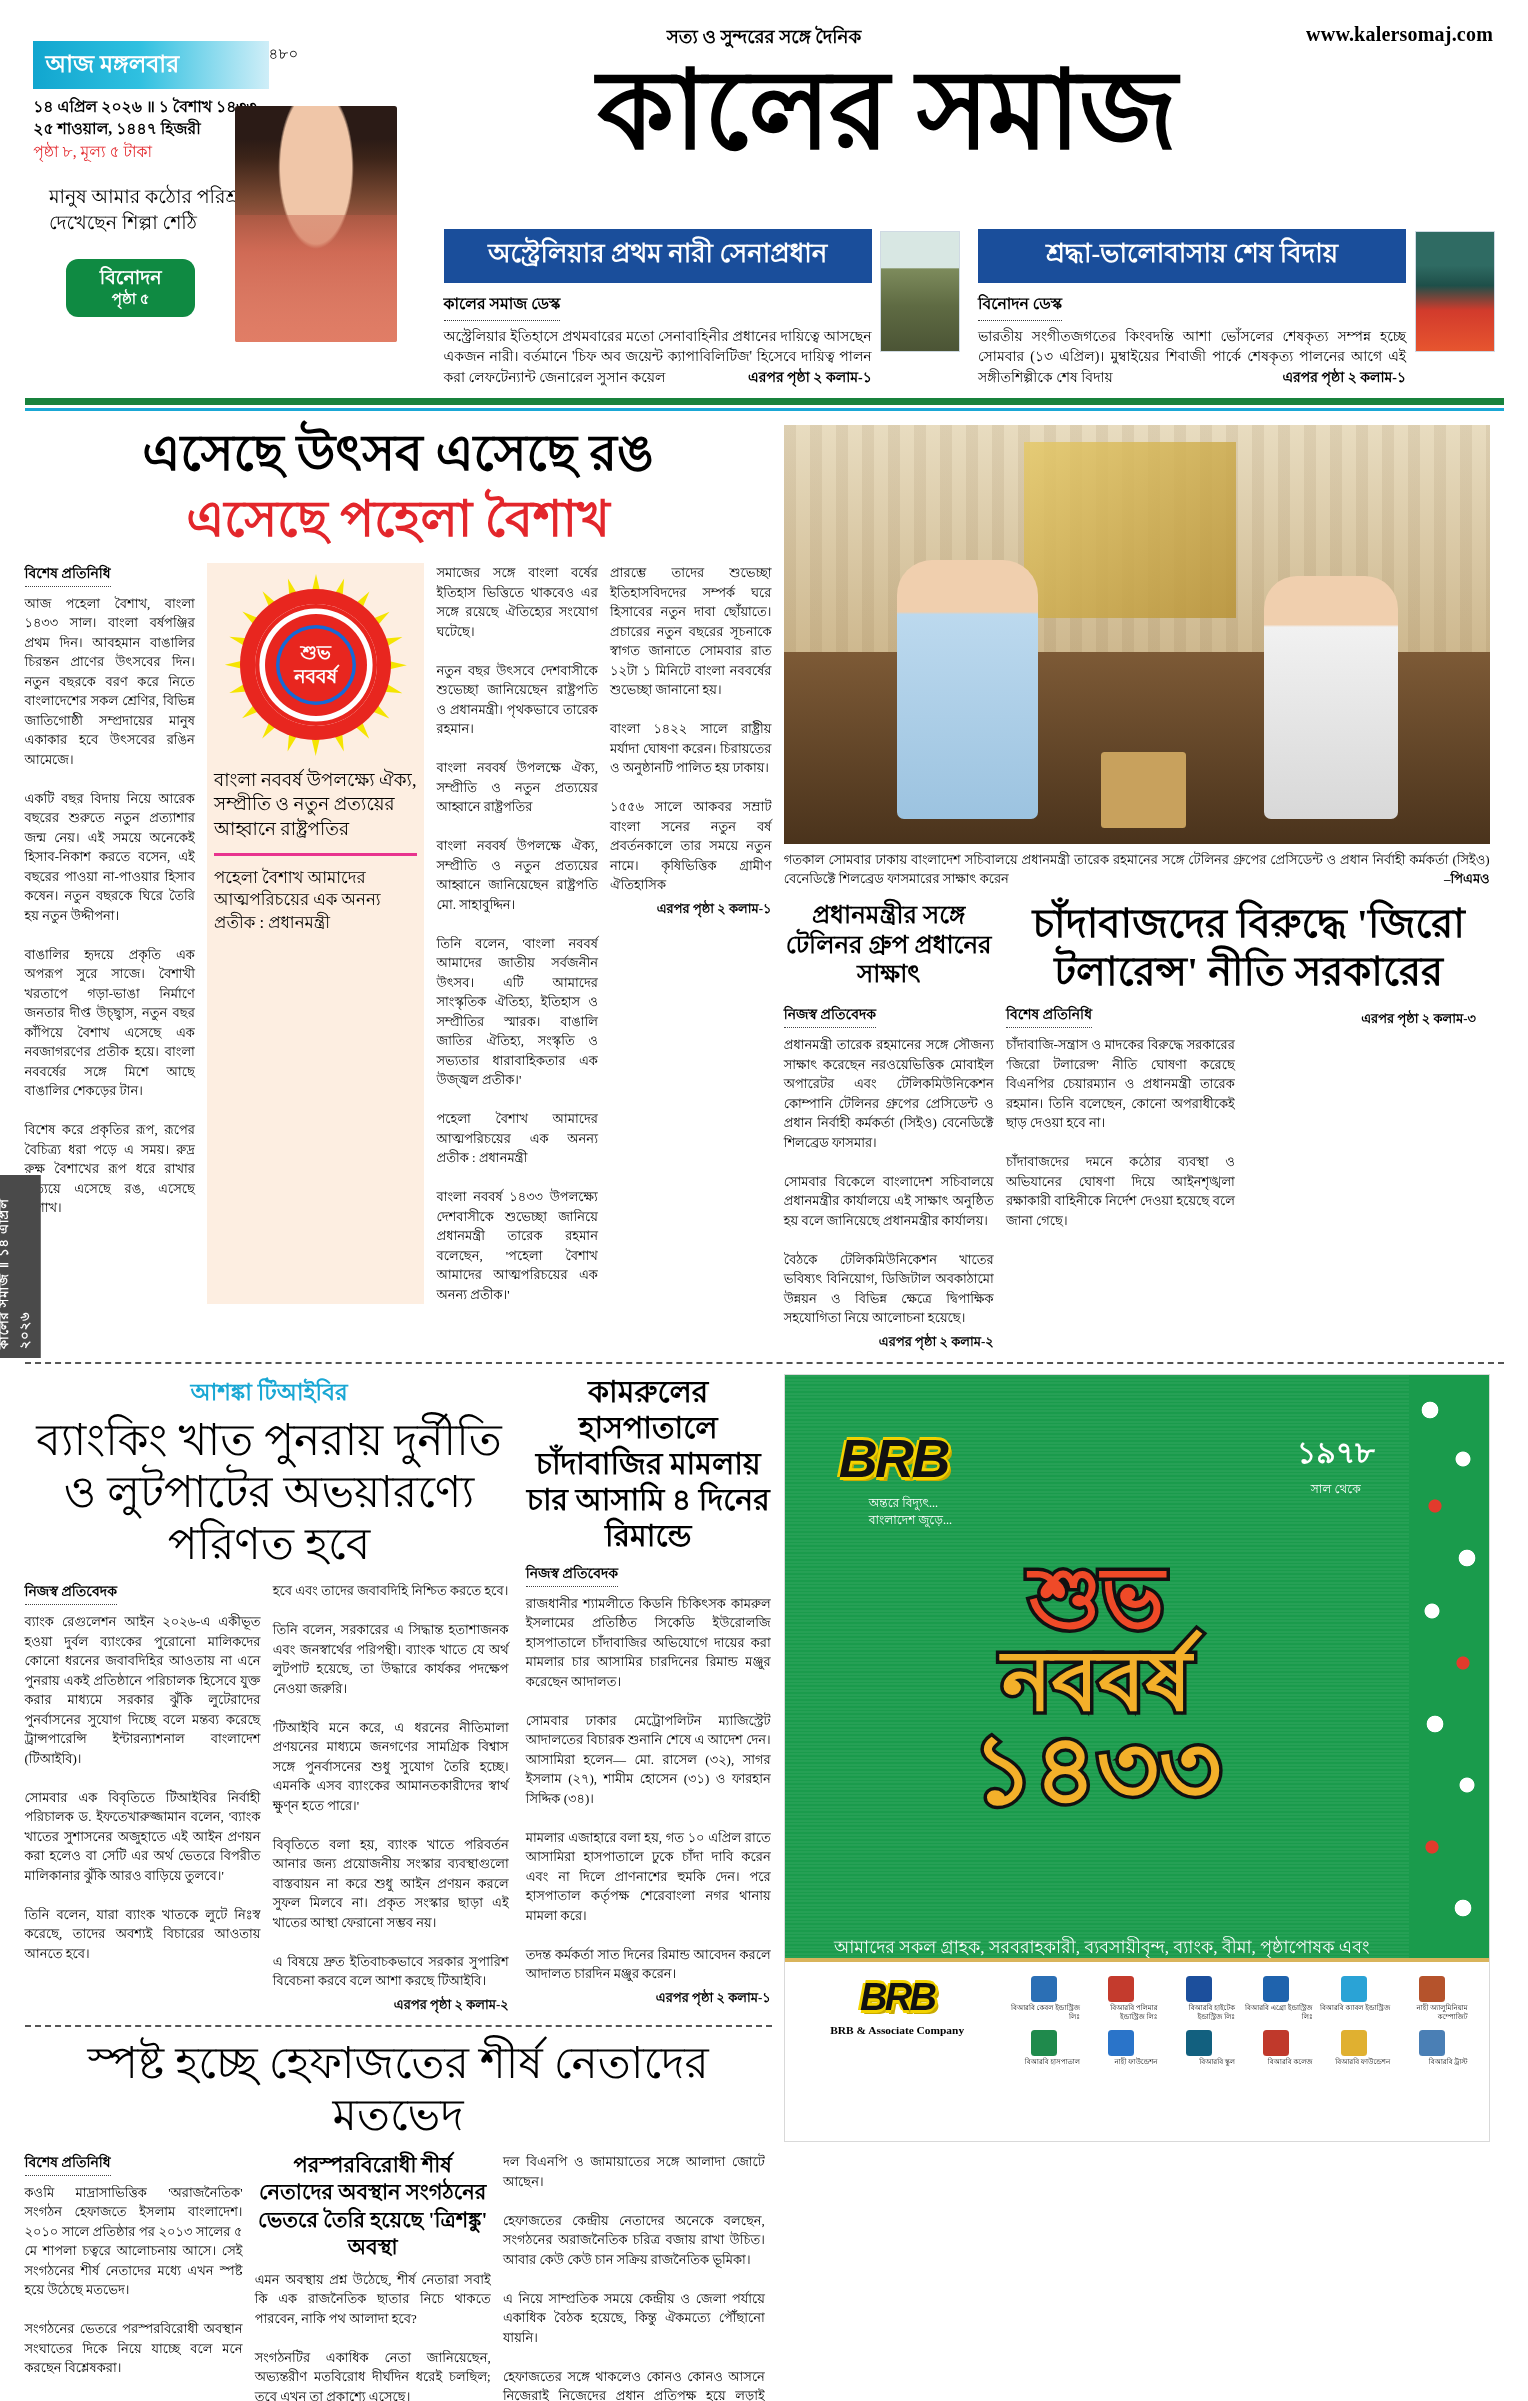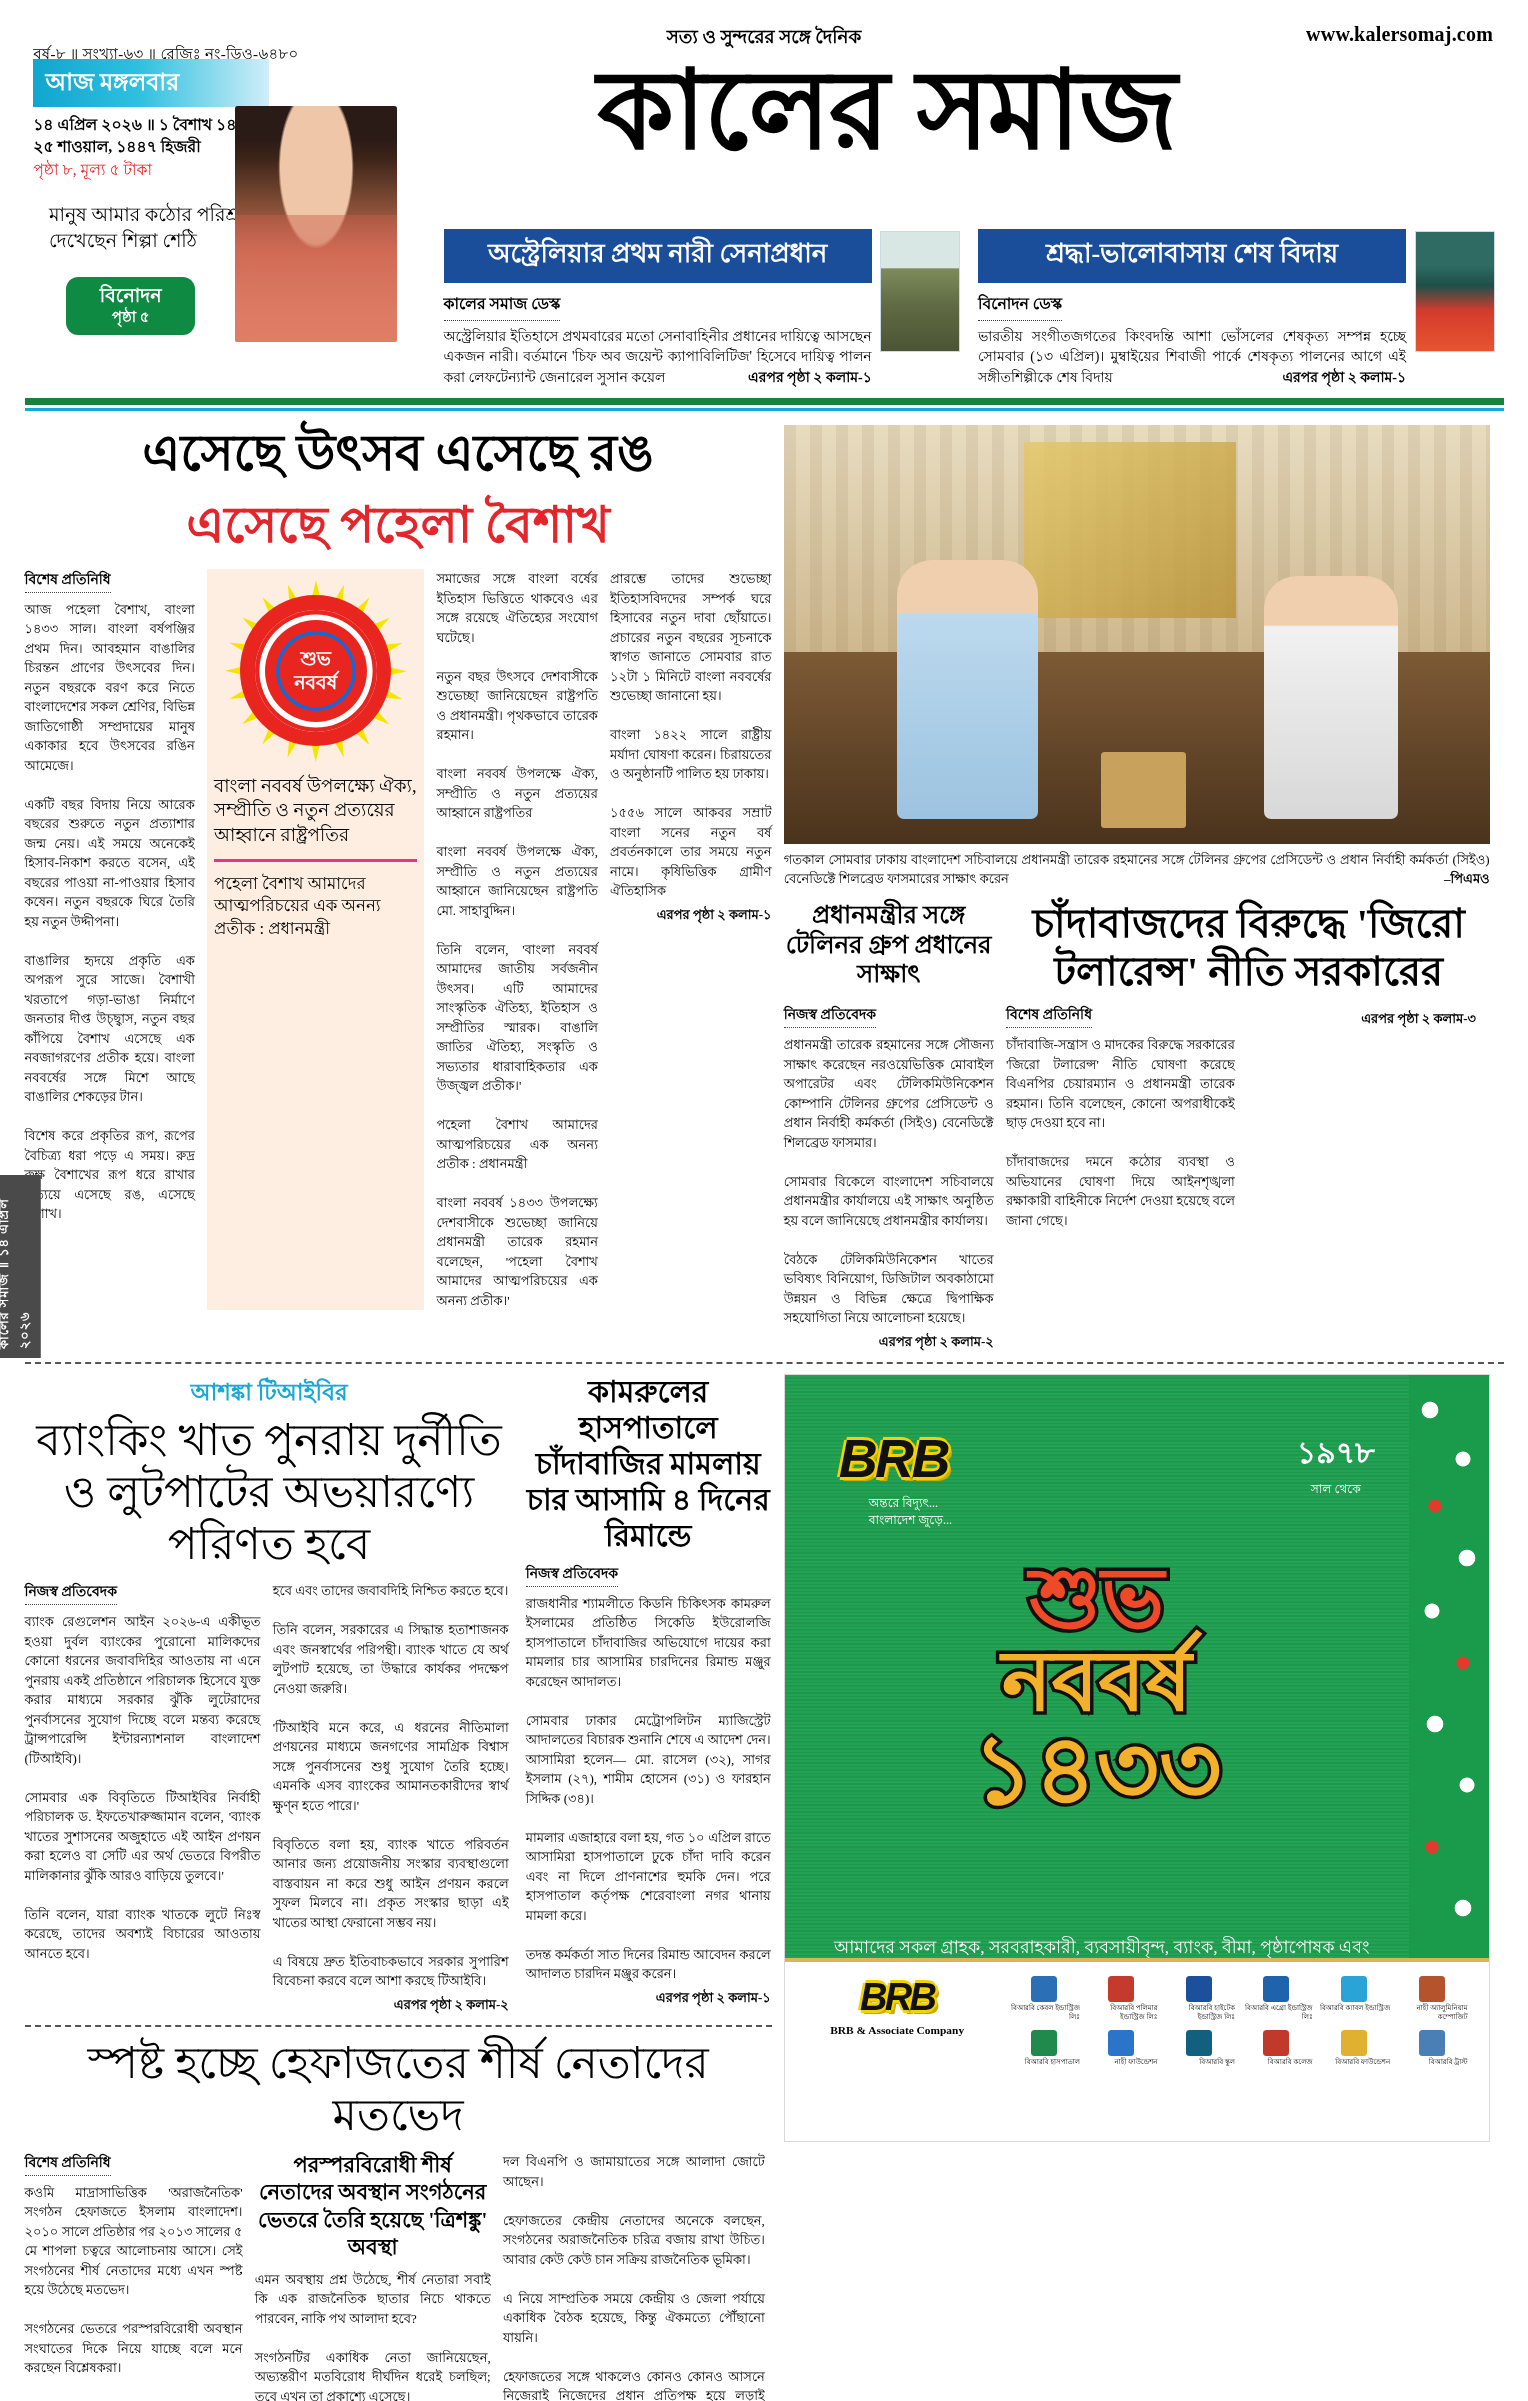--- a/index.html
+++ b/index.html
@@ -31,21 +31,21 @@
   }
   .mast-title {
     position:absolute; left:262px; right:17.5px; top:33px;
     text-align:center;
     font-size:110px; line-height:1.05; font-weight:900;
     letter-spacing:-1.7px;
     font-family:"Liberation Sans", sans-serif;
   }
 
   
-  .mast-left { position:absolute; left:8.7px; top:35px; width:236px; }
+  .mast-left { position:absolute; left:8.7px; top:17px; width:236px; }
   .today-bar {
     background:linear-gradient(90deg,#11a6cf 0%, #2fc0e0 45%, #cfeef8 100%);
     color:#fff; font-weight:700; font-size:23.6px;
     padding:4.4px 12.2px; margin-top:5.2px;
   }
   .datelines { margin-top:7px; font-size:15.7px; font-weight:700; line-height:1.42; }
   .price-line { color:#e3262b; font-weight:400; }
   .teaser {
     margin-top:21px; font-size:19px; font-weight:500; line-height:1.38;
     padding-left:15.7px;
@@ -97,21 +97,21 @@
   .lead { display:flex; gap:12.2px; margin-top:14px; }
   .lead-left { width:747px; }
   .lead-right { width:706px; }
 
   .lead-head1 {
     text-align:center; font-size:50px; font-weight:700; line-height:1.12;
     font-family:"Liberation Serif", serif;
   }
   .lead-head2 {
     text-align:center; font-size:50px; font-weight:700; color:#e3262b; line-height:1.12;
-    margin-top:16px;
+    margin-top:10px;
   }
 
   .lead-cols { display:flex; gap:12.2px; margin-top:15.7px; }
   .col { font-size:13px; line-height:1.5; text-align:justify;font-family:Liberation Serif, serif; }
   .byline { font-size:14px; font-weight:700; border-bottom:1.7px dotted #444;
             display:inline-block; padding-bottom:1.7px; margin-bottom:7px; }
   .jump { font-weight:700; text-align:right; display:block; margin-top:4.4px; }
 
   .c-w1 { width:171px; }
   .c-w3 { width:162px; }

